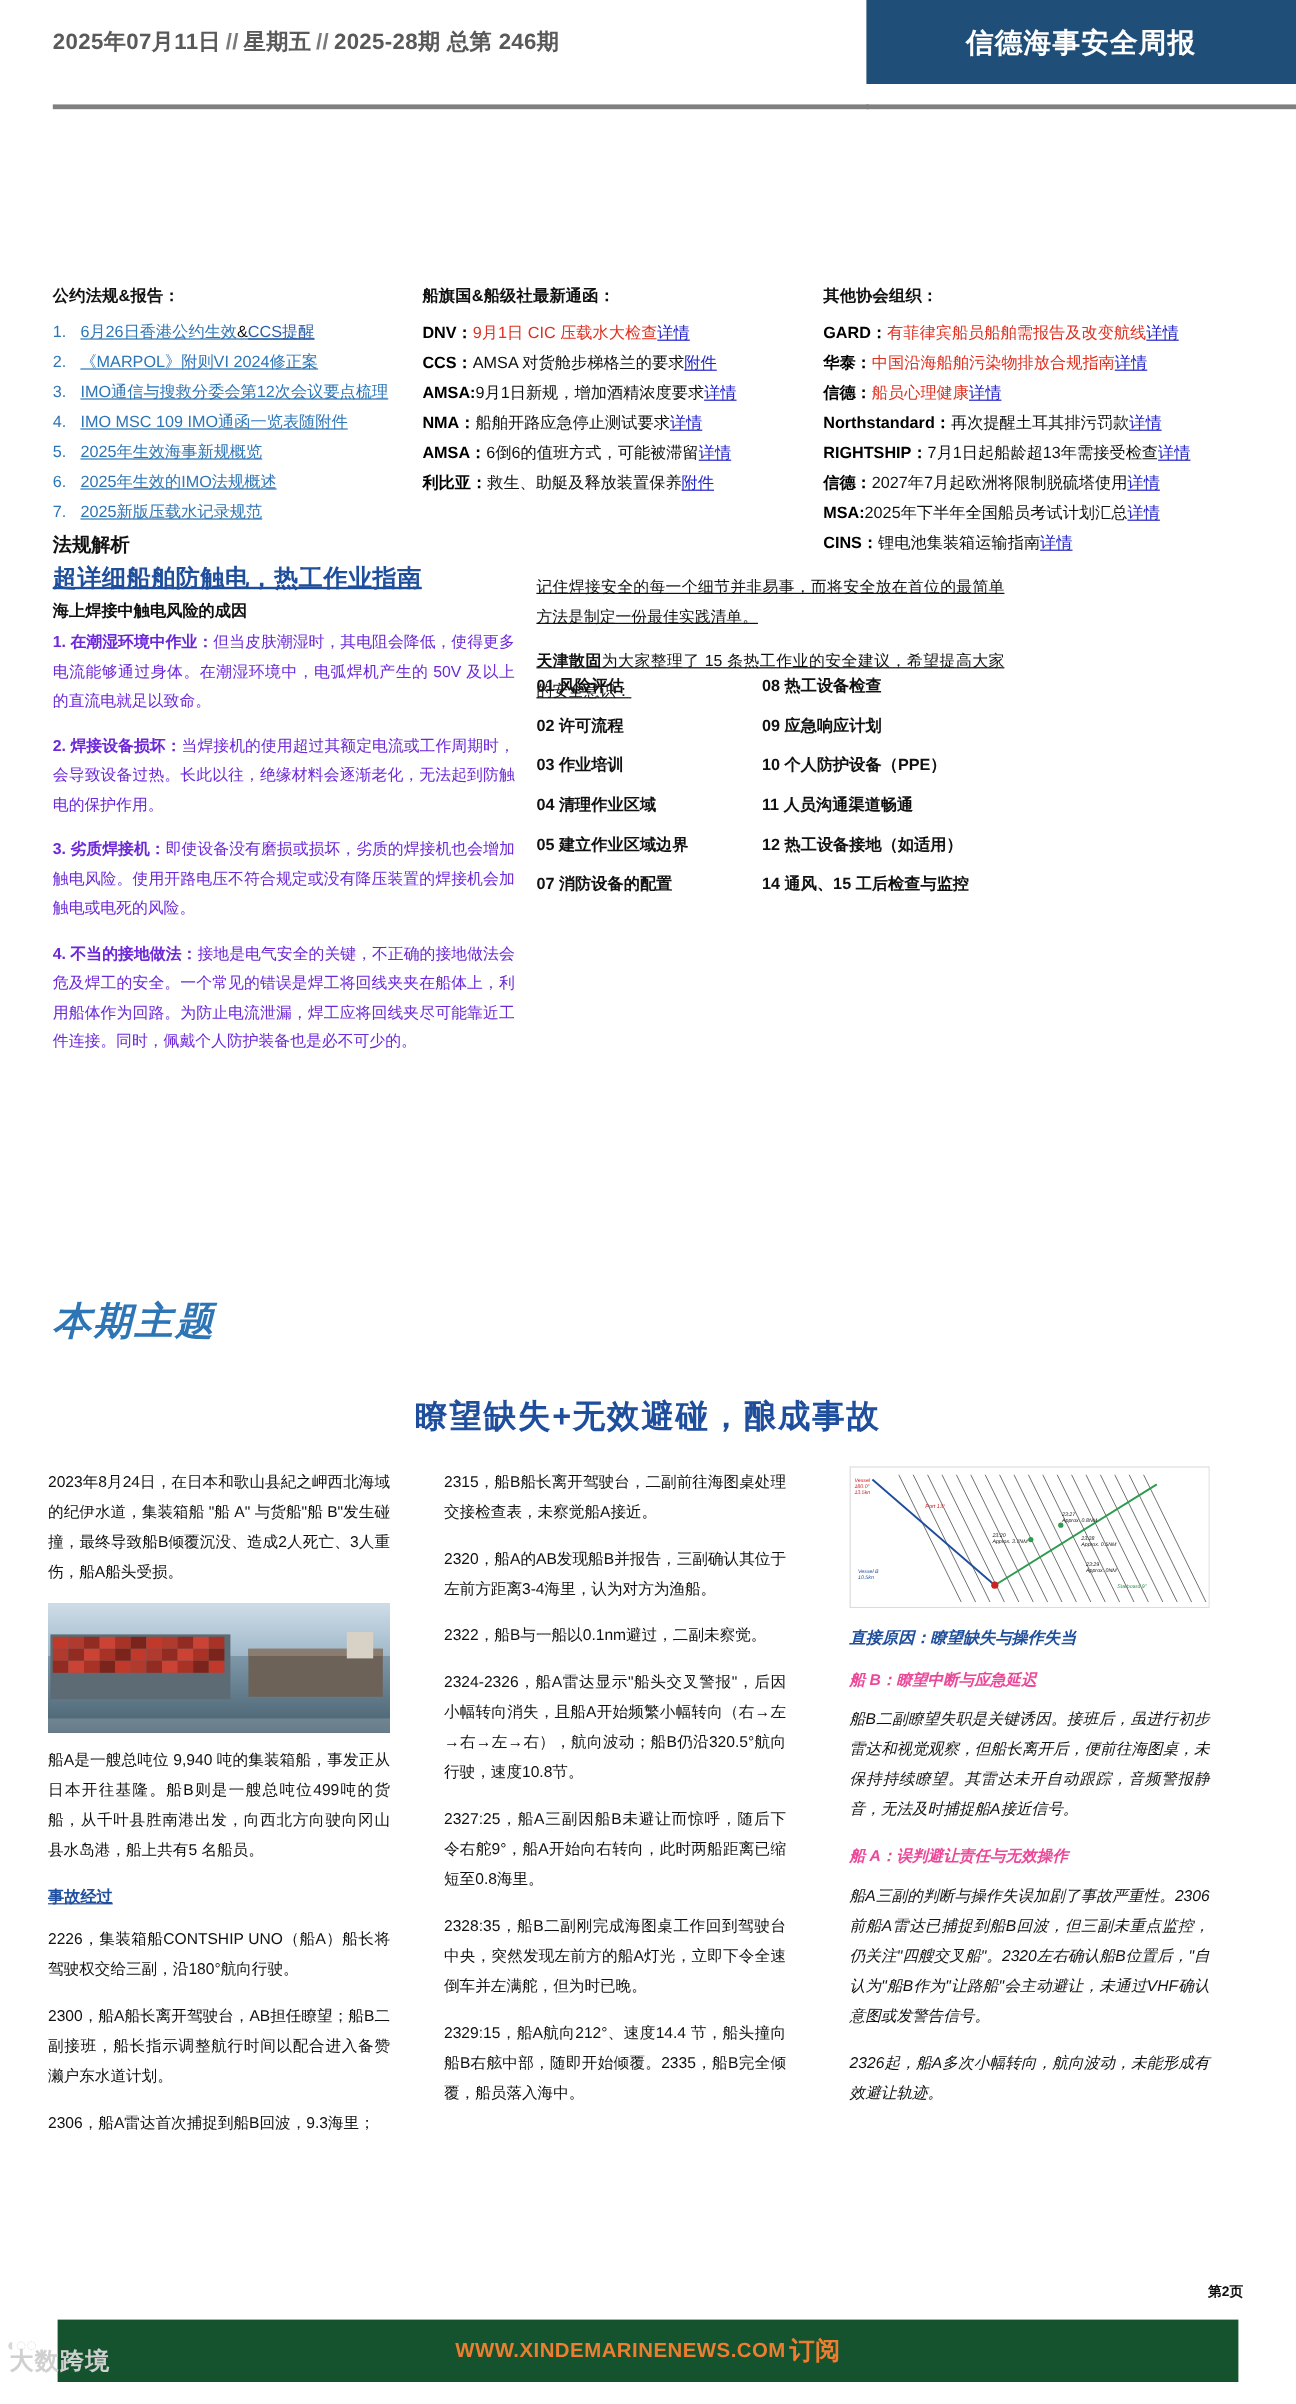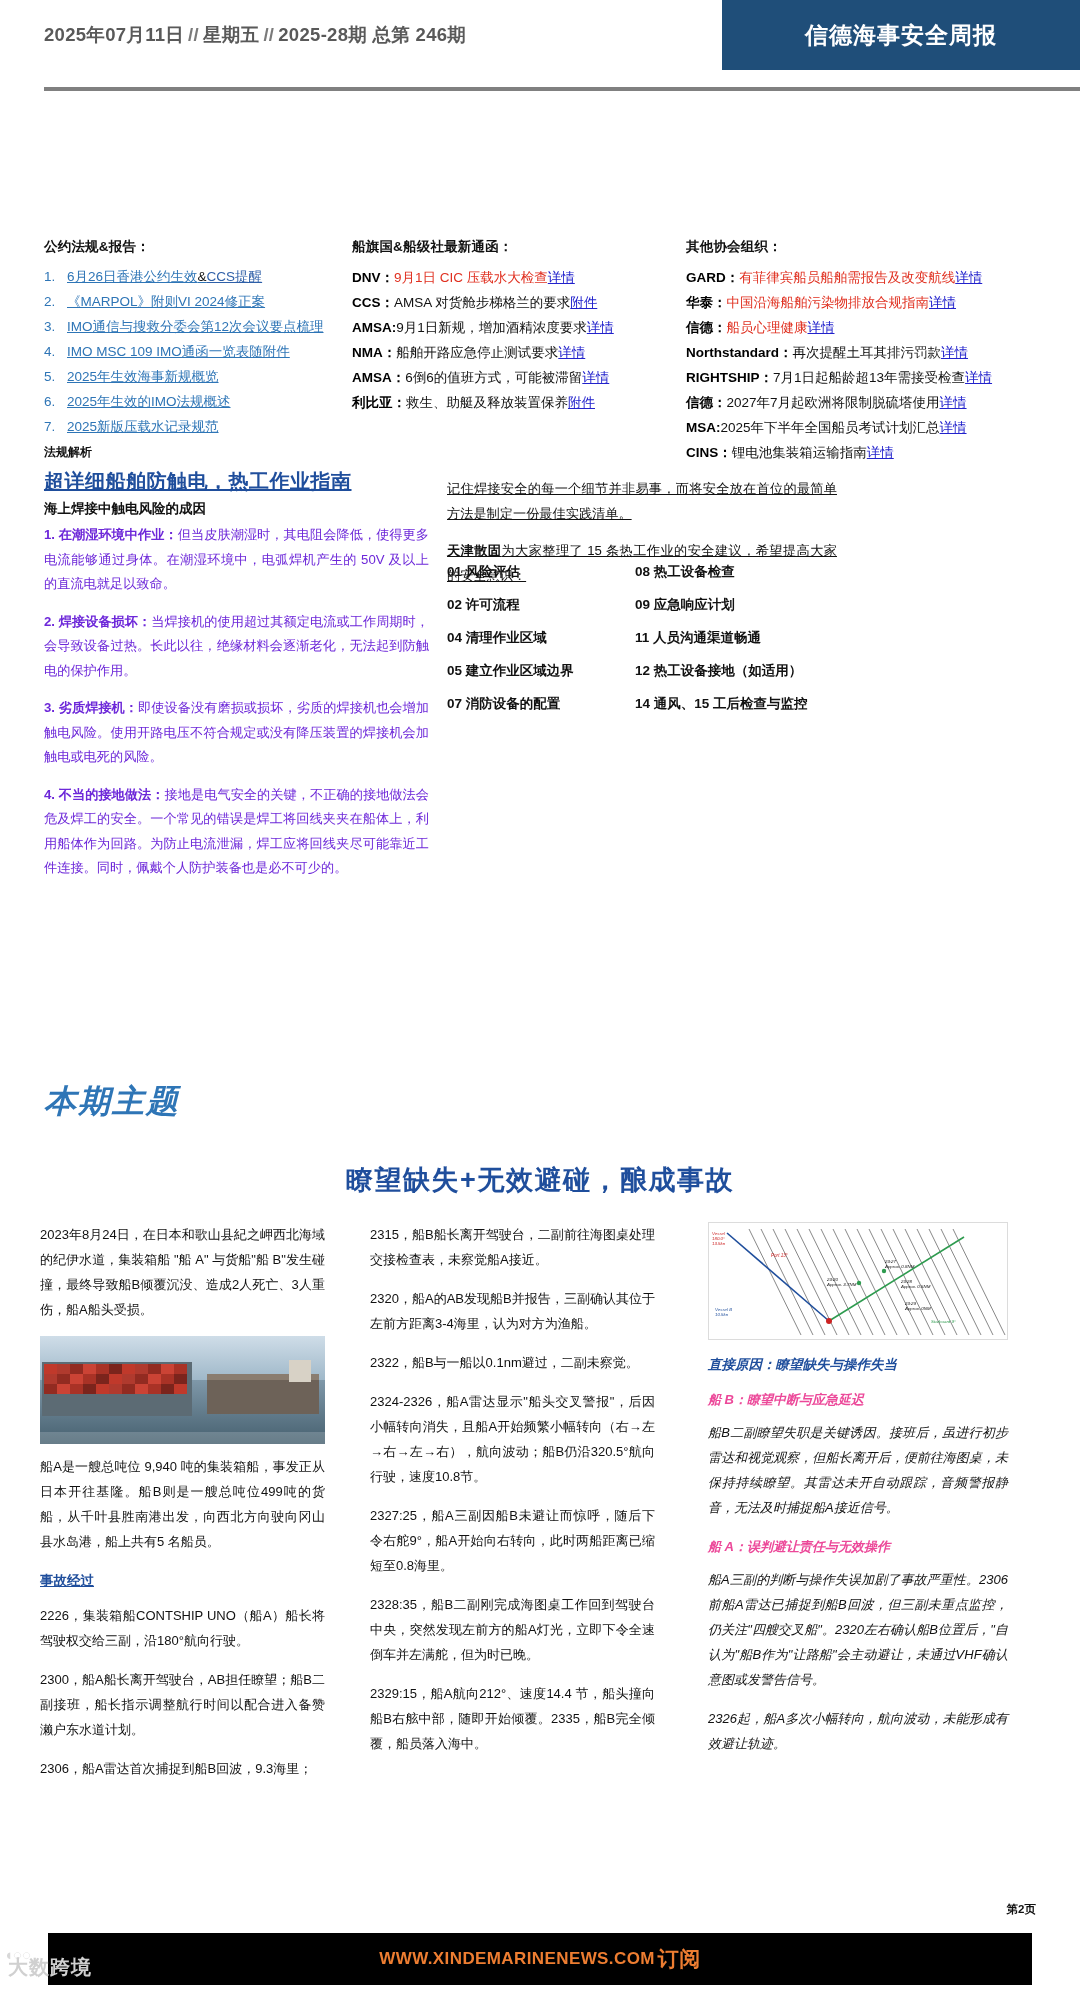--- a/index.html
+++ b/index.html
@@ -68,21 +68,21 @@
     white-space: nowrap; margin-bottom: 0px;
   }
   .kv b { font-weight: bold; color: #000; }
   .kv .red { color: #e03020; }
   .kv .blue-link { color: #2222cc; text-decoration: underline; }
   .kv .plain { color: #111; }
 
   
   .analysis-label {
     position: absolute; left: 44px; top: 444px;
-    font-size: 12px; font-weight: bold; color: #111;
+    font-size: 16px; font-weight: bold; color: #111;
   }
   .analysis-title {
     position: absolute; left: 44px; top: 468px;
     font-size: 20px; font-weight: bold; color: #1f4e9c;
     text-decoration: underline; letter-spacing: 0.5px;
   }
   .analysis-sub {
     position: absolute; left: 44px; top: 500px;
     font-size: 13.5px; font-weight: bold; color: #111;
   }
@@ -165,21 +165,21 @@
   }
   .chart-box svg { display:block; }
 
   
   .page-num {
     position: absolute; right: 44px; bottom: 86px;
     font-size: 11.5px; font-weight: bold; color: #111;
   }
   .footer-bar {
     position: absolute; left: 48px; bottom: 18px; width: 984px; height: 52px;
-    background: #000000;
+    background: #14532d;
   }
   .footer-url {
     position: absolute; left: 0; top: 0; width: 984px; height: 52px;
     display: flex; align-items: center; justify-content: center;
     font-size: 17px; font-weight: bold; color: #ed7d31; letter-spacing: 0.4px;
   }
   .footer-url .sub { font-size: 21px; margin-left: 3px; }
   .wm {
     position: absolute; left: 8px; bottom: 22px;
     font-size: 20px; font-weight: bold; color: #d0d0d0; letter-spacing: 1px;
@@ -284,20 +284,24 @@
   </div>
 
   <div class="chk-wrap" id="checklist">
       <div class="chk-row">
         <div class="chk-col-l">01 风险评估</div>
         <div class="chk-col-r">08 热工设备检查</div>
       </div>
       <div class="chk-row">
         <div class="chk-col-l">02 许可流程</div>
         <div class="chk-col-r">09 应急响应计划</div>
+      </div>
+      <div class="chk-row">
+        <div class="chk-col-l">03 作业培训</div>
+        <div class="chk-col-r">10 个人防护设备（PPE）</div>
       </div>
       <div class="chk-row">
         <div class="chk-col-l">04 清理作业区域</div>
         <div class="chk-col-r">11 人员沟通渠道畅通</div>
       </div>
       <div class="chk-row">
         <div class="chk-col-l">05 建立作业区域边界</div>
         <div class="chk-col-r">12 热工设备接地（如适用）</div>
       </div>
       <div class="chk-row">

